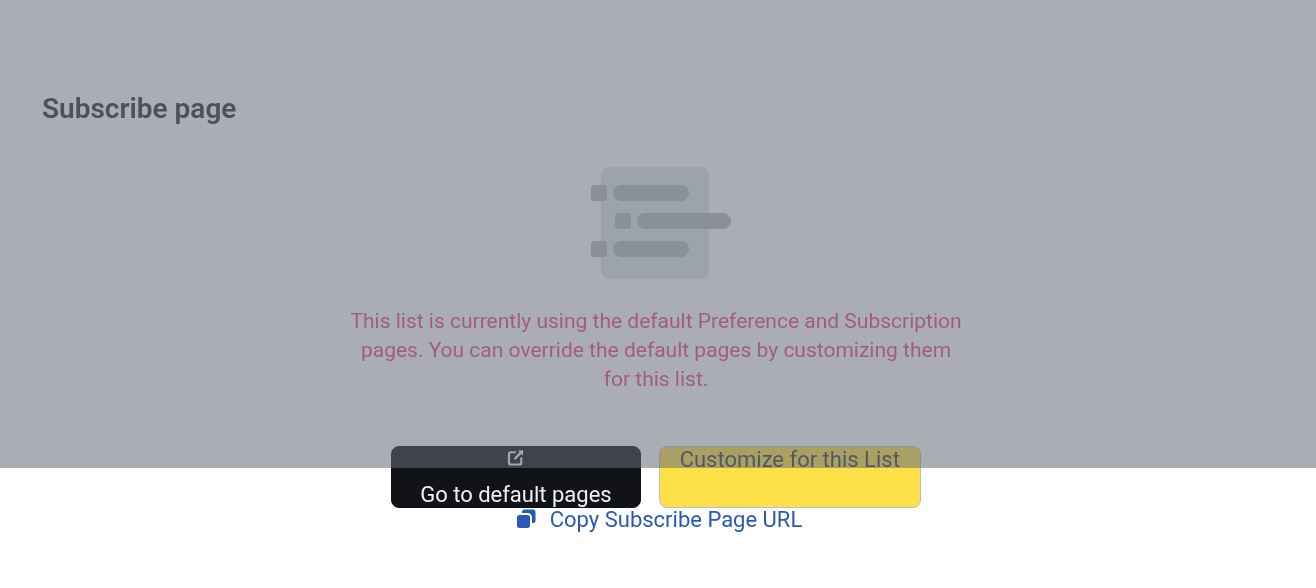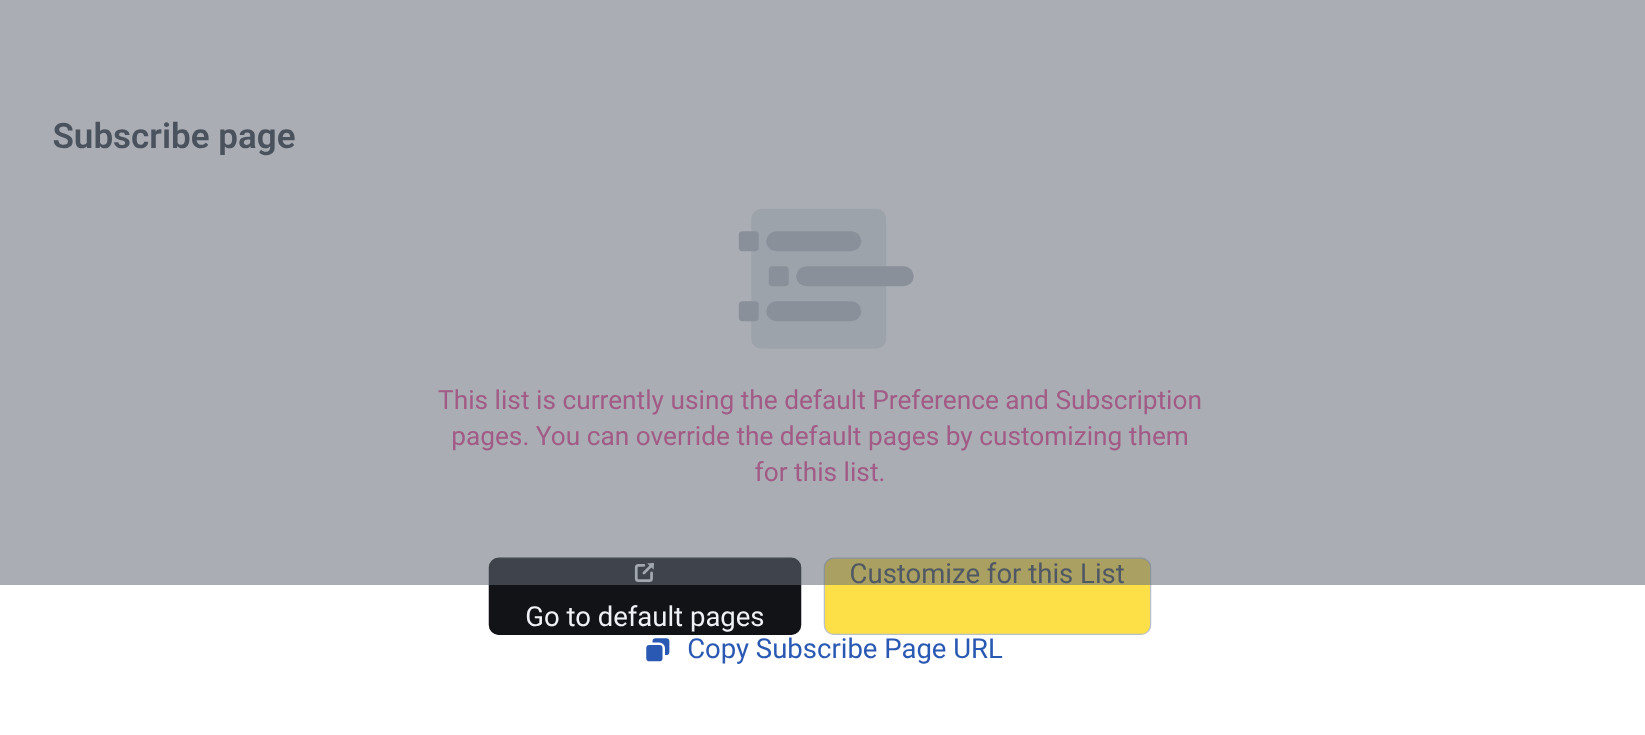--- a/index.html
+++ b/index.html
@@ -132,21 +132,21 @@
       border-color: #b9c0c9;
       padding: 0 20px;
     }
     .copy-link-row {
       position: absolute;
       bottom: 56px;
       left: 0;
       width: 100%;
       display: flex;
       justify-content: center;
-      align-items: flex-end;
+      align-items: flex-start;
       gap: 12px;
     }
     .copy-link {
       color: #2a59b3;
       font-size: 22px;
       cursor: pointer;
     }
     .copy-icon {
       width: 24px;
       height: 24px;

